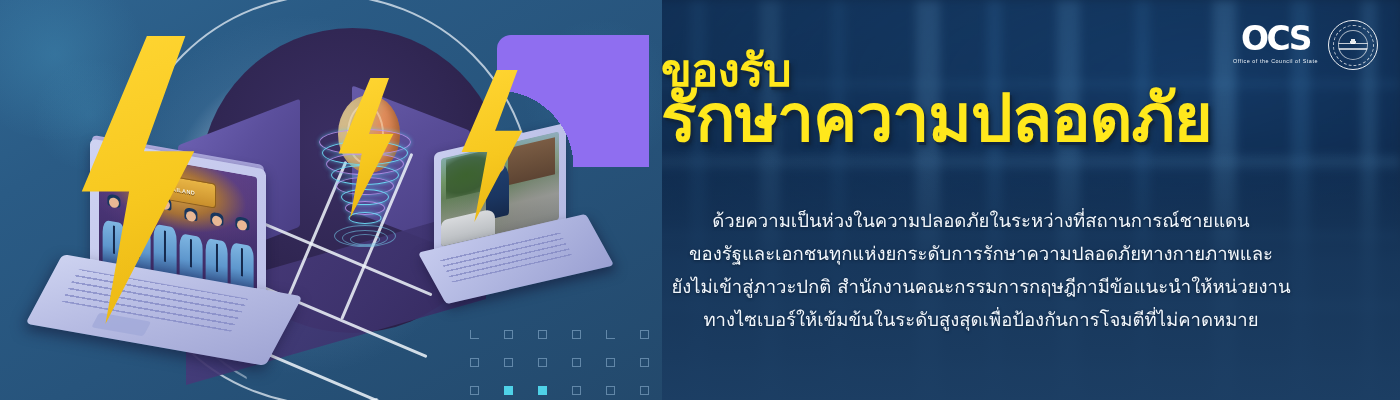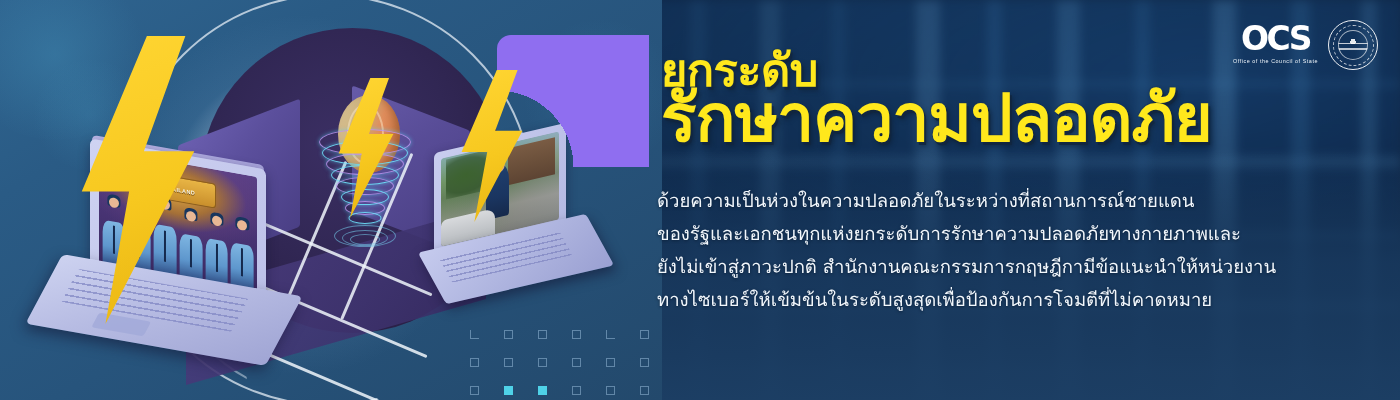--- a/index.html
+++ b/index.html
@@ -343,21 +343,22 @@
     white-space:nowrap;
     text-shadow:
       2px 3px 0 rgba(18,38,62,.85),
       3px 4px 5px rgba(12,28,48,.6),
       -1px -1px 0 rgba(30,55,82,.5);
   }
   .hl-1 { font-size:45px; letter-spacing:-.5px; }
   .hl-2 { font-size:66px; letter-spacing:-1px; margin-top:-2px;font-family:Liberation Mono, monospace; }
 
   .body-text {
-    position:absolute; left:12px; top:184px; width:648px;
+    position:absolute; left:12px; top:204px; width:648px;
+    text-align:center;
   }
   .body-text p {
     color:#f2f7fc;
     font-family:"DejaVu Sans", sans-serif;
     font-size:18.5px;
     line-height:33px;
     white-space:nowrap;
     text-shadow:0 1px 3px rgba(10,26,45,.75);
   }
 </style>
@@ -506,21 +507,21 @@
 
     <div class="logos">
       <div class="ocs-logo">
         <div class="ocs-mark">OCS</div>
         <div class="ocs-tagline">Office of the Council of State</div>
       </div>
       <div class="seal"></div>
     </div>
 
     <div class="headline">
-      <div class="hl-1">ยกระดับ</div>
+      <div class="hl-1">ของรับ</div>
       <div class="hl-2">รักษาความปลอดภัย</div>
     </div>
 
     <div class="body-text">
       <p>ด้วยความเป็นห่วงในความปลอดภัยในระหว่างที่สถานการณ์ชายแดน</p>
       <p>ของรัฐและเอกชนทุกแห่งยกระดับการรักษาความปลอดภัยทางกายภาพและ</p>
       <p>ยังไม่เข้าสู่ภาวะปกติ สำนักงานคณะกรรมการกฤษฎีกามีข้อแนะนำให้หน่วยงาน</p>
       <p>ทางไซเบอร์ให้เข้มข้นในระดับสูงสุดเพื่อป้องกันการโจมตีที่ไม่คาดหมาย</p>
     </div>
   </div>

